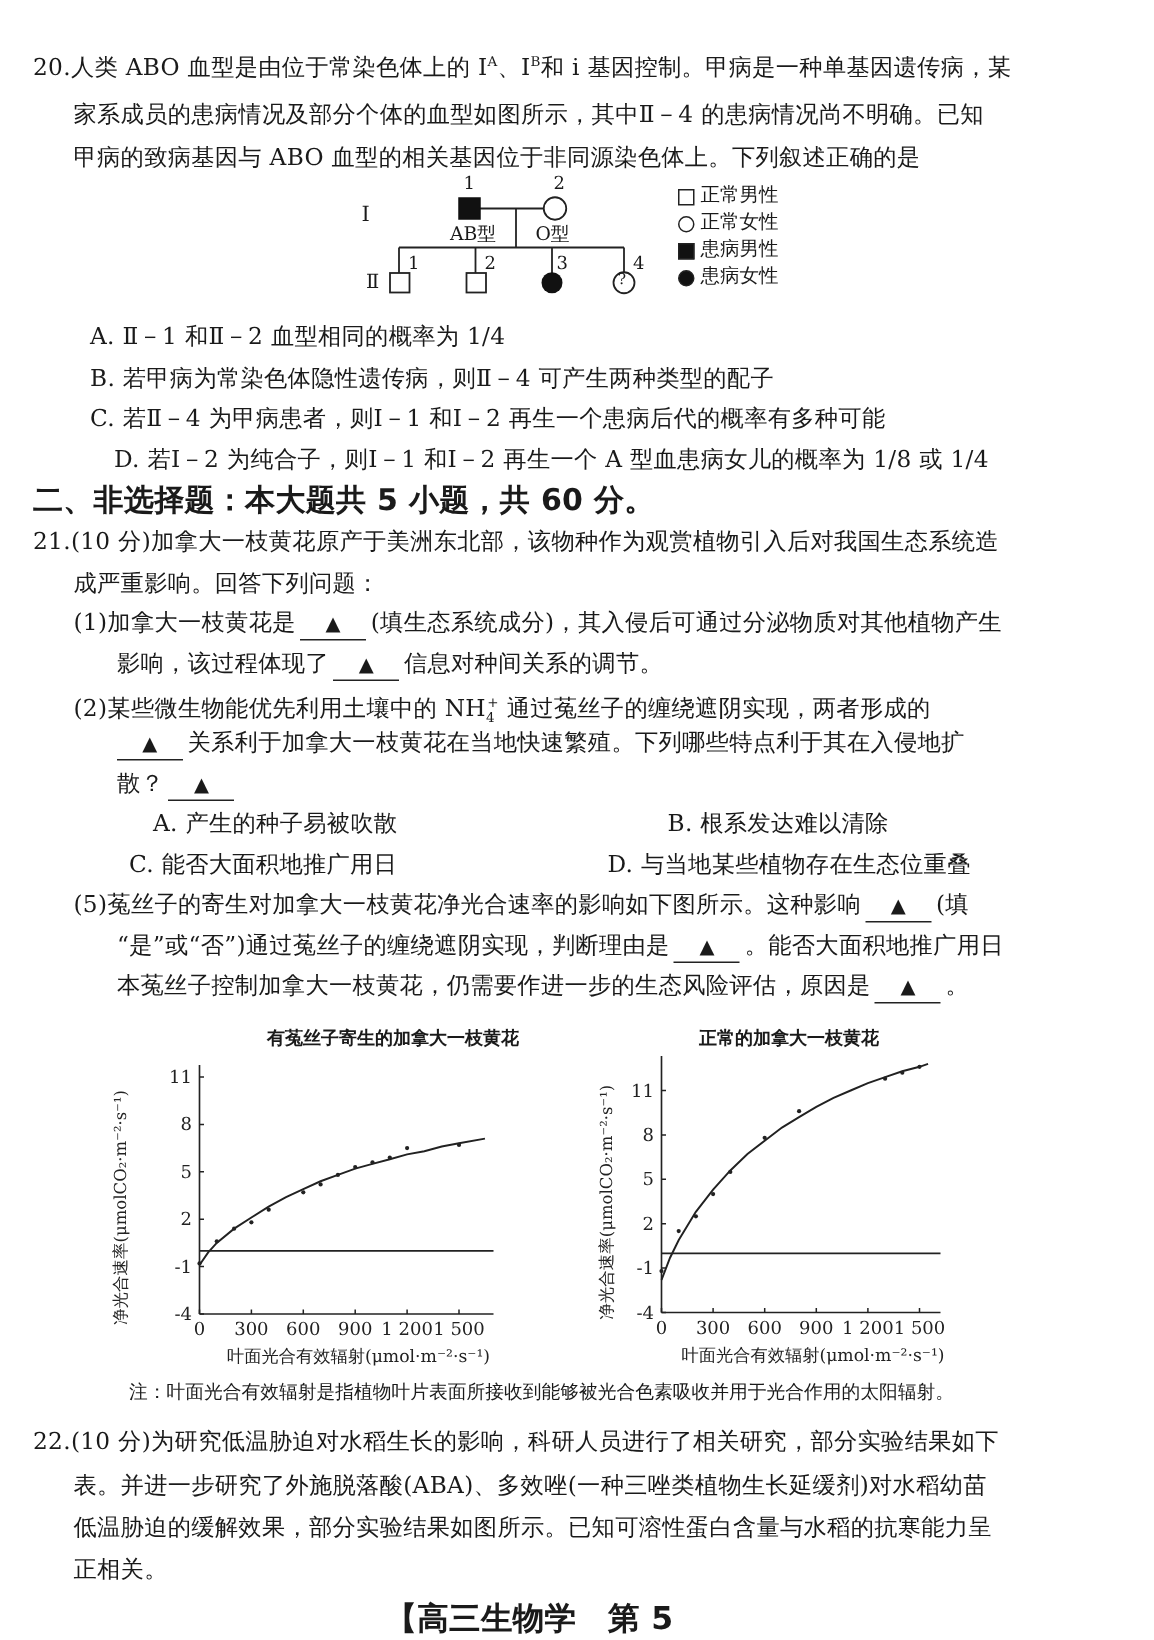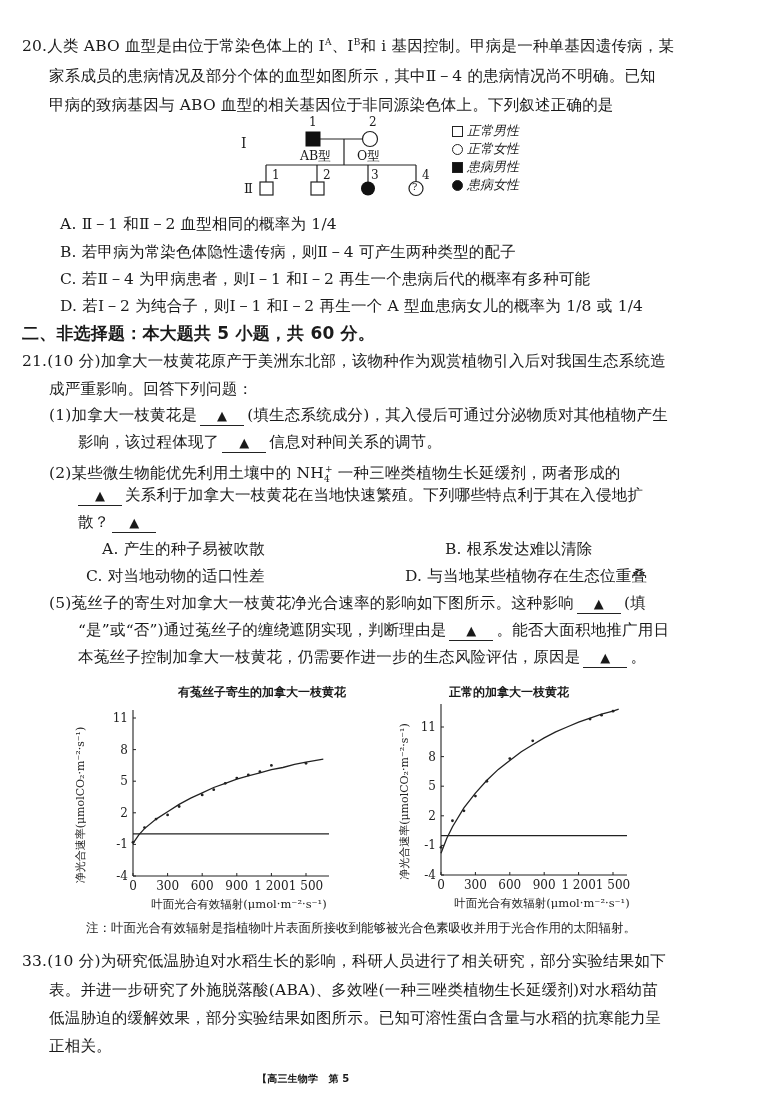--- a/index.html
+++ b/index.html
@@ -51,21 +51,21 @@
 <div class="ped-label" style="left:309px;top:115px;">1</div>
 <div class="ped-label" style="left:369px;top:115px;">2</div>
 <div class="ped-label" style="left:300px;top:148px;font-size:12.5px;">AB型</div>
 <div class="ped-label" style="left:357px;top:148px;font-size:12.5px;">O型</div>
 <div class="ped-label" style="left:272px;top:168px;">1</div>
 <div class="ped-label" style="left:323px;top:168px;">2</div>
 <div class="ped-label" style="left:371px;top:168px;">3</div>
 <div class="ped-label" style="left:422px;top:168px;">4</div>
 <div class="ped-label" style="left:412px;top:181px;font-size:10px;">?</div>
 
-<div class="legend" style="left:452px;top:122px;font-style:italic;">
+<div class="legend" style="left:452px;top:122px;">
   <div class="row">
       <span class="sym"></span>
       <span>正常男性</span>
     </div>
   <div class="row">
       <span class="sym circle"></span>
       <span>正常女性</span>
     </div>
   <div class="row">
       <span class="sym filled"></span>
@@ -73,57 +73,57 @@
     </div>
   <div class="row">
       <span class="sym circle filled"></span>
       <span>患病女性</span>
     </div>
 </div>
 
 <div class="line" style="left:60px;top:213px;">A. Ⅱ－1 和Ⅱ－2 血型相同的概率为 1/4</div>
 <div class="line" style="left:60px;top:241px;">B. 若甲病为常染色体隐性遗传病，则Ⅱ－4 可产生两种类型的配子</div>
 <div class="line" style="left:60px;top:268px;text-align:right;">C. 若Ⅱ－4 为甲病患者，则Ⅰ－1 和Ⅰ－2 再生一个患病后代的概率有多种可能</div>
-<div class="line" style="left:60px;top:295px;text-align:right;">D. 若Ⅰ－2 为纯合子，则Ⅰ－1 和Ⅰ－2 再生一个 A 型血患病女儿的概率为 1/8 或 1/4</div>
-
-<div class="line bold" style="left:22px;top:322px;font-size:17px;">二、非选择题：本大题共 5 小题，共 60 分。</div>
+<div class="line" style="left:76px;top:295px;text-align:right;">D. 若Ⅰ－2 为纯合子，则Ⅰ－1 和Ⅰ－2 再生一个 A 型血患病女儿的概率为 1/8 或 1/4</div>
+
+<div class="line bold" style="left:22px;top:322px;font-size:20px;">二、非选择题：本大题共 5 小题，共 60 分。</div>
 
 <div class="line" style="left:22px;top:350px;">21.(10 分)加拿大一枝黄花原产于美洲东北部，该物种作为观赏植物引入后对我国生态系统造</div>
 <div class="line" style="left:49px;top:378px;">成严重影响。回答下列问题：</div>
 <div class="line" style="left:49px;top:404px;">
   <span>(1)加拿大一枝黄花是</span><span class="blank"><span class="tri">▲</span></span><span>(填生态系统成分)，其入侵后可通过分泌物质对其他植物产生</span>
 </div>
 <div class="line" style="left:78px;top:431px;">
   <span>影响，该过程体现了</span><span class="blank"><span class="tri">▲</span></span><span>信息对种间关系的调节。</span>
 </div>
 <div class="line" style="left:49px;top:458px;">
-  <span>(2)某些微生物能优先利用土壤中的 NH</span><sub>4</sub><sup style="margin-left:-5px;">+</sup><span> 一种三唑类植物生长延缓剂，两者形成的</span>
+  <span>(2)某些微生物能优先利用土壤中的 NH</span><sub>4</sub><sup style="margin-left:-5px;">+</sup><span> 通过菟丝子的缠绕遮阴实现，两者形成的</span>
 </div>
 <div class="line" style="left:78px;top:484px;">
   <span class="blank" style="margin-left:0;"><span class="tri">▲</span></span><span>关系利于加拿大一枝黄花在当地快速繁殖。下列哪些特点利于其在入侵地扩</span>
 </div>
 <div class="line" style="left:78px;top:511px;">
   <span>散？</span><span class="blank"><span class="tri">▲</span></span>
 </div>
 <div class="line" style="left:102px;top:538px;">A. 产生的种子易被吹散</div>
 <div class="line" style="left:405px;top:538px;margin-left:40px;">B. 根系发达难以清除</div>
-<div class="line" style="left:86px;top:565px;">C. 对当地动物的适口性差</div>
+<div class="line" style="left:86px;top:565px;">C. 能否大面积地推广用日</div>
 <div class="line" style="left:405px;top:565px;">D. 与当地某些植物存在生态位重叠</div>
 <div class="line" style="left:49px;top:592px;">
   <span>(5)菟丝子的寄生对加拿大一枝黄花净光合速率的影响如下图所示。这种影响</span><span class="blank"><span class="tri">▲</span></span><span>(填</span>
 </div>
 <div class="line" style="left:78px;top:619px;">
   <span>“是”或“否”)通过菟丝子的缠绕遮阴实现，判断理由是</span><span class="blank"><span class="tri">▲</span></span><span>。能否大面积地推广用日</span>
 </div>
 <div class="line" style="left:78px;top:646px;">
   <span>本菟丝子控制加拿大一枝黄花，仍需要作进一步的生态风险评估，原因是</span><span class="blank"><span class="tri">▲</span></span><span>。</span>
 </div>
 
 <div class="chart-title" style="left:178px;top:684px;">有菟丝子寄生的加拿大一枝黄花</div>
-<div class="chart-title" style="left:449px;top:684px;text-align:right;">正常的加拿大一枝黄花</div>
+<div class="chart-title" style="left:466px;top:684px;text-align:right;">正常的加拿大一枝黄花</div>
 <svg id="chart0" style="position:absolute;left:70px;top:700px;" width="300" height="215">
     <line x1="63" y1="10" x2="63" y2="176" stroke="#222" stroke-width="1.1"></line>
     <line x1="63" y1="176" x2="259" y2="176" stroke="#222" stroke-width="1.1"></line>
     <line x1="63" y1="176" x2="66" y2="176" stroke="#222" stroke-width="1"></line>
     <text x="58" y="180" font-size="12" text-anchor="end" fill="#222">-4</text>
     <line x1="63" y1="144.4" x2="66" y2="144.4" stroke="#222" stroke-width="1"></line>
     <text x="58" y="148.4" font-size="12" text-anchor="end" fill="#222">-1</text>
     <line x1="63" y1="112.8" x2="66" y2="112.8" stroke="#222" stroke-width="1"></line>
     <text x="58" y="116.8" font-size="12" text-anchor="end" fill="#222">2</text>
     <line x1="63" y1="81.2" x2="66" y2="81.2" stroke="#222" stroke-width="1"></line>
@@ -200,18 +200,18 @@
     <circle cx="137.73333333333335" cy="40.81333333333333" r="1.4" fill="#222"></circle>
     <circle cx="195.06666666666666" cy="19.106666666666655" r="1.4" fill="#222"></circle>
     <circle cx="206.53333333333333" cy="15.160000000000025" r="1.4" fill="#222"></circle>
     <circle cx="218" cy="11.213333333333338" r="1.4" fill="#222"></circle>
     <text x="0" y="0" font-size="11" fill="#222" text-anchor="middle" transform="translate(13,101.5) rotate(-90)">净光合速率(μmolCO₂·m⁻²·s⁻¹)</text>
     <text x="147" y="207" font-size="11.5" fill="#222" text-anchor="middle">叶面光合有效辐射(μmol·m⁻²·s⁻¹)</text>
   </svg>
 
 <div class="note" style="left:86px;top:920px;">注：叶面光合有效辐射是指植物叶片表面所接收到能够被光合色素吸收并用于光合作用的太阳辐射。</div>
 
-<div class="line" style="left:22px;top:950px;">33.(10 分)为研究低温胁迫对水稻生长的影响，科研人员进行了相关研究，部分实验结果如下</div>
+<div class="line" style="left:22px;top:950px;">22.(10 分)为研究低温胁迫对水稻生长的影响，科研人员进行了相关研究，部分实验结果如下</div>
 <div class="line" style="left:49px;top:979px;">表。并进一步研究了外施脱落酸(ABA)、多效唑(一种三唑类植物生长延缓剂)对水稻幼苗</div>
 <div class="line" style="left:49px;top:1007px;">低温胁迫的缓解效果，部分实验结果如图所示。已知可溶性蛋白含量与水稻的抗寒能力呈</div>
 <div class="line" style="left:49px;top:1035px;text-align:center;">正相关。</div>
 
-<div class="line bold" style="left:257px;top:1068px;font-size:10px;">【高三生物学　第 5</div>
+<div class="line bold" style="left:257px;top:1068px;font-size:21px;">【高三生物学　第 5</div>
 
 </body></html>

